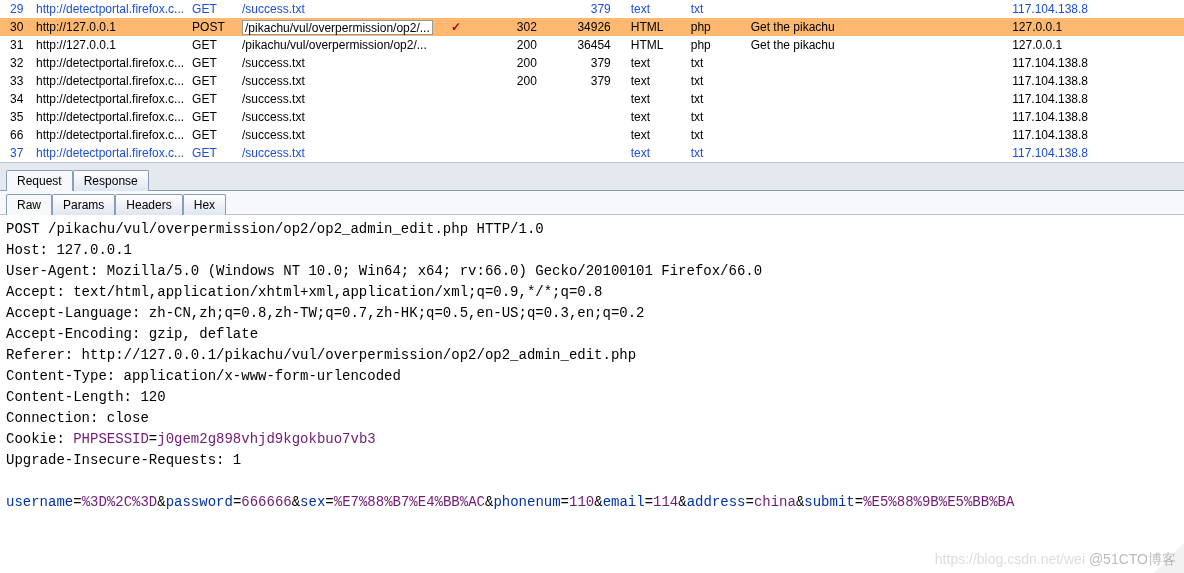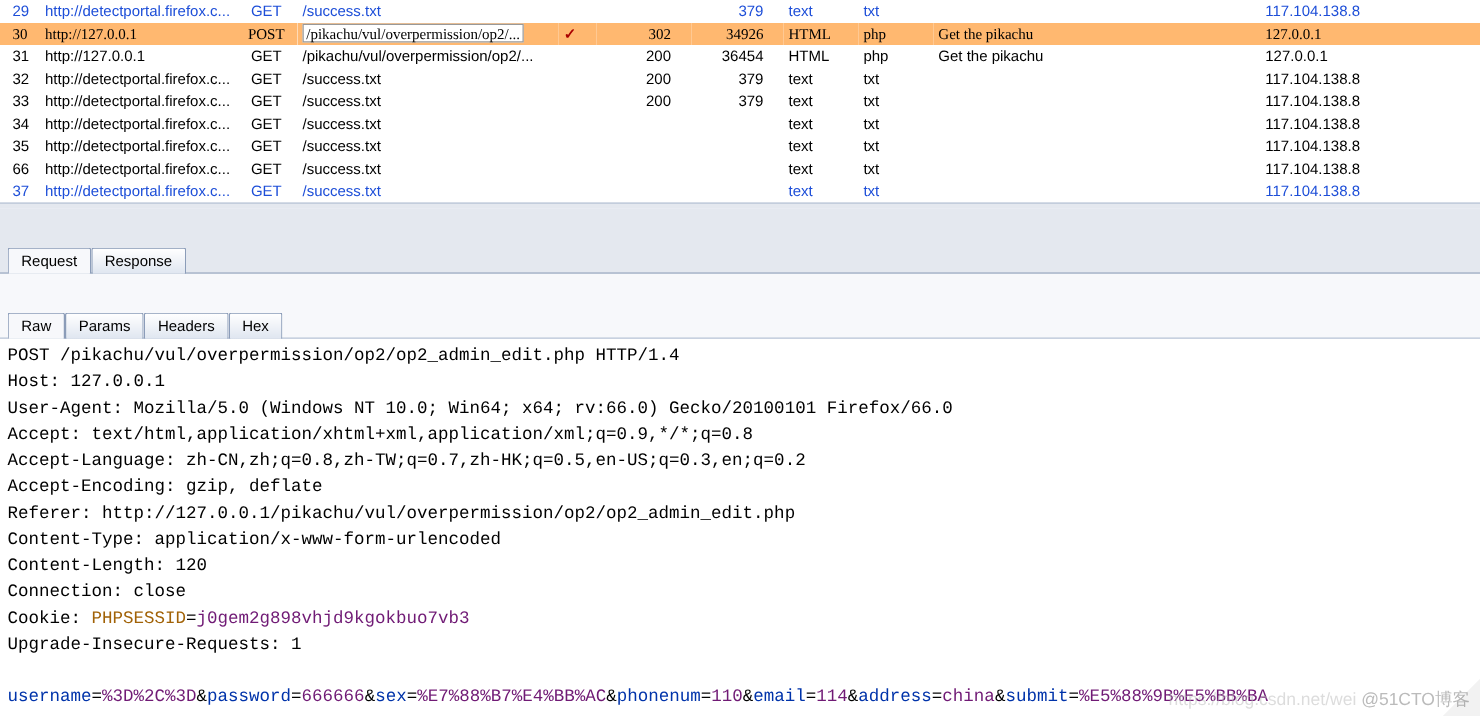--- a/index.html
+++ b/index.html
@@ -1,31 +1,31 @@
 <!DOCTYPE html>
 <html><head>
 <meta charset="utf-8">
 <style>
 * { margin:0; padding:0; box-sizing:border-box; }
 body { font-family:Tahoma,Arial,sans-serif; font-size:12px; background:#fff; color:#000; overflow:hidden; width:1184px; height:573px; position:relative; }
 .top-table { width:100%; border-collapse:collapse; }
 .top-table tr { height:18px; }
 .top-table td { white-space:nowrap; overflow:hidden; text-overflow:ellipsis; padding:1px 4px; }
 .top-table tr.cut td { color:#1d4ed8; }
-.top-table tr.sel td { background:#ffb870;font-family:Liberation Serif, serif; }
-.c0{width:32px;padding-left:10px!important;} .c1{width:155px;} .c2{width:50px;text-align:center;} .c3{width:209px;} .c4{width:30px;} .c5{width:76px;text-align:right;padding-right:16px!important;} .c6{width:74px;text-align:right;padding-right:16px!important;} .c7{width:60px;} .c8{width:60px;} .c9{width:262px;} .cA{width:176px;}
+.top-table tr.sel td { background:#ffb870; }
+.c0{width:32px;padding-left:10px!important;} .c1{width:155px;} .c2{width:50px;} .c3{width:209px;} .c4{width:30px;} .c5{width:76px;text-align:right;padding-right:16px!important;} .c6{width:74px;text-align:right;padding-right:16px!important;} .c7{width:60px;} .c8{width:60px;} .c9{width:262px;} .cA{width:176px;}
 .path-box{display:inline-block;background:#fff;border:1px solid #999;padding:0 2px;line-height:14px;height:15px;}
 .chk{color:#a00;font-weight:bold;}
 .sep{height:5px;border-top:1px solid #b8c4d6;background:#e4e8ef;}
 .tabs{display:flex;background:#e4e8ef;border-bottom:1px solid #8b9cb8;padding:2px 6px 0 6px;gap:0;}
-.tab{border:1px solid #8b9cb8;border-bottom:none;background:linear-gradient(#fff,#dfe6f0);padding:3px 10px;font-size:12px;border-radius:2px 2px 0 0;position:relative;top:1px;cursor:pointer;margin-top:28px;}
+.tab{border:1px solid #8b9cb8;border-bottom:none;background:linear-gradient(#fff,#dfe6f0);padding:3px 10px;font-size:12px;border-radius:2px 2px 0 0;position:relative;top:1px;cursor:pointer;}
 .tab.act{background:#f7f8fb;z-index:2;}
 .tabs2{display:flex;background:#f7f8fb;border-bottom:1px solid #b8c4d6;padding:2px 6px 0 6px;}
 .req-body{padding:4px 6px;font-family:"Courier New",monospace;font-size:14px;line-height:21px;white-space:pre;overflow:hidden;}
-.sv{color:#a16207;} .cv{color:#701a75;} .pn{color:#0033aa;}
+.sv{color:#701a75;} .cv{color:#701a75;} .pn{color:#0033aa;}
 .water{position:absolute;bottom:4px;right:8px;color:#bbb;font-size:14px;font-family:Arial;}
 .tri{position:absolute;bottom:0;right:0;width:0;height:0;border-left:30px solid transparent;border-bottom:30px solid rgba(0,0,0,0.05);}
 </style>
 </head>
 <body>
 
 <table class="top-table">
 <tbody id="rows">
       <tr class="cut">
         <td class="c0">29</td>
@@ -152,21 +152,21 @@
  <div class="tab act">Request</div>
  <div class="tab">Response</div>
 </div>
 <div class="tabs2">
  <div class="tab act">Raw</div>
  <div class="tab">Params</div>
  <div class="tab">Headers</div>
  <div class="tab">Hex</div>
 </div>
 
-<div class="req-body"><span>POST /pikachu/vul/overpermission/op2/op2_admin_edit.php HTTP/1.4</span>
+<div class="req-body"><span>POST /pikachu/vul/overpermission/op2/op2_admin_edit.php HTTP/1.0</span>
 <span>Host: 127.0.0.1</span>
 <span>User-Agent: Mozilla/5.0 (Windows NT 10.0; Win64; x64; rv:66.0) Gecko/20100101 Firefox/66.0</span>
 <span>Accept: text/html,application/xhtml+xml,application/xml;q=0.9,*/*;q=0.8</span>
 <span>Accept-Language: zh-CN,zh;q=0.8,zh-TW;q=0.7,zh-HK;q=0.5,en-US;q=0.3,en;q=0.2</span>
 <span>Accept-Encoding: gzip, deflate</span>
 <span>Referer: http://127.0.0.1/pikachu/vul/overpermission/op2/op2_admin_edit.php</span>
 <span>Content-Type: application/x-www-form-urlencoded</span>
 <span>Content-Length: 120</span>
 <span>Connection: close</span>
 <span>Cookie: </span><span class="sv">PHPSESSID</span>=<span class="cv">j0gem2g898vhjd9kgokbuo7vb3</span>

